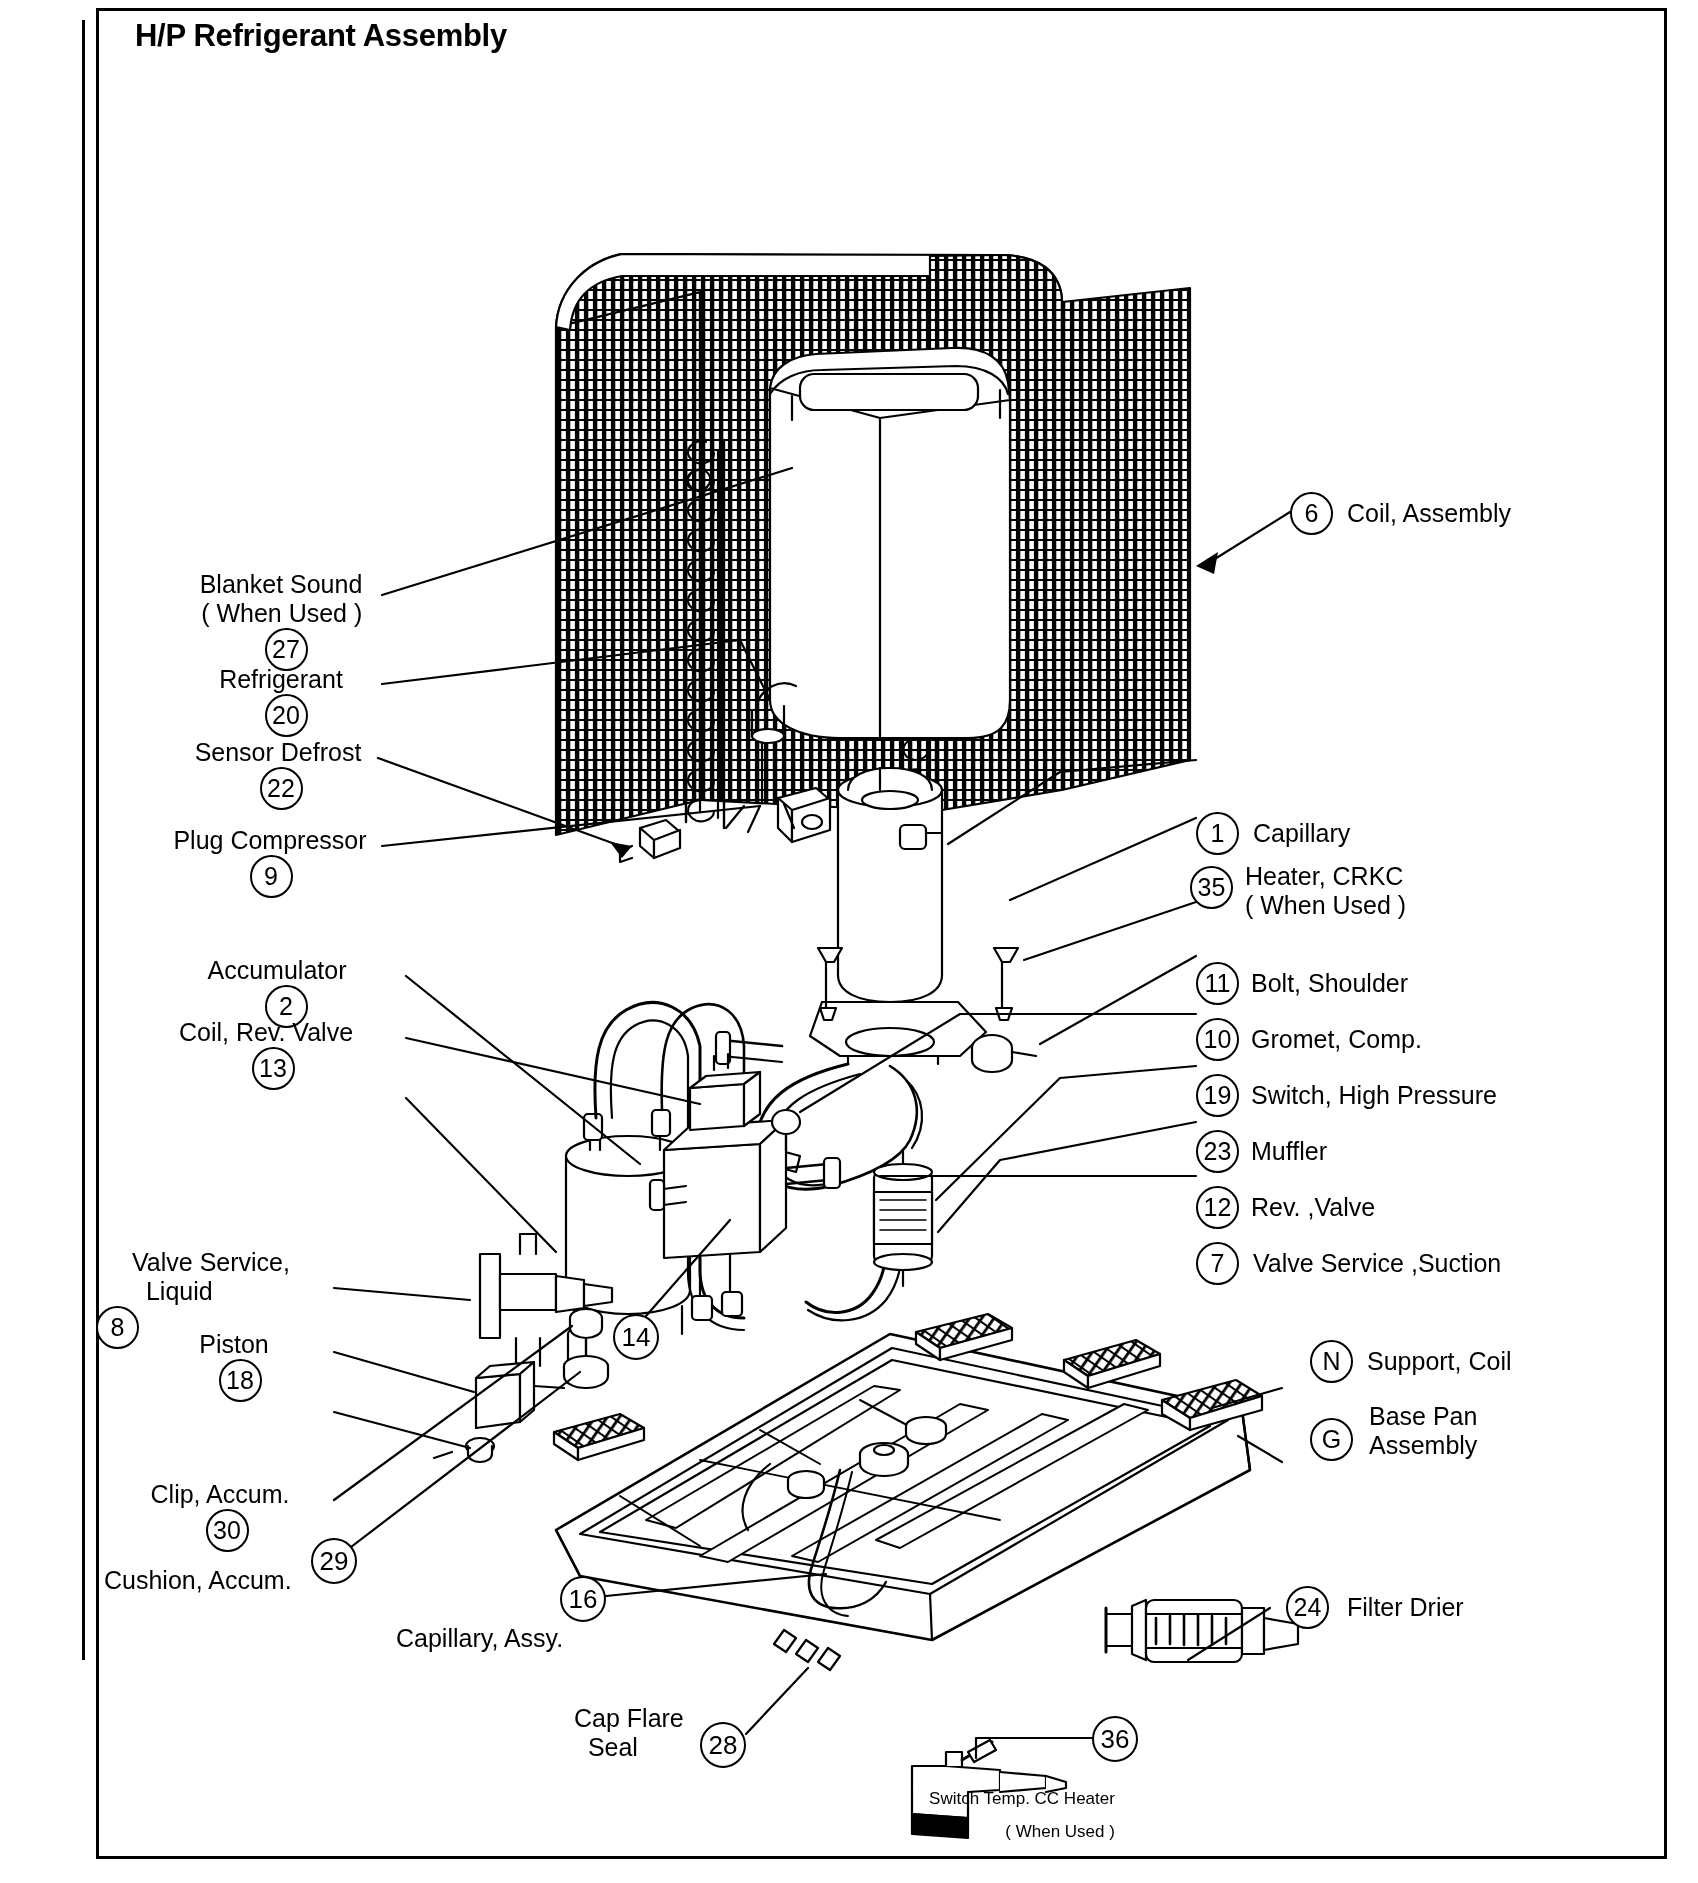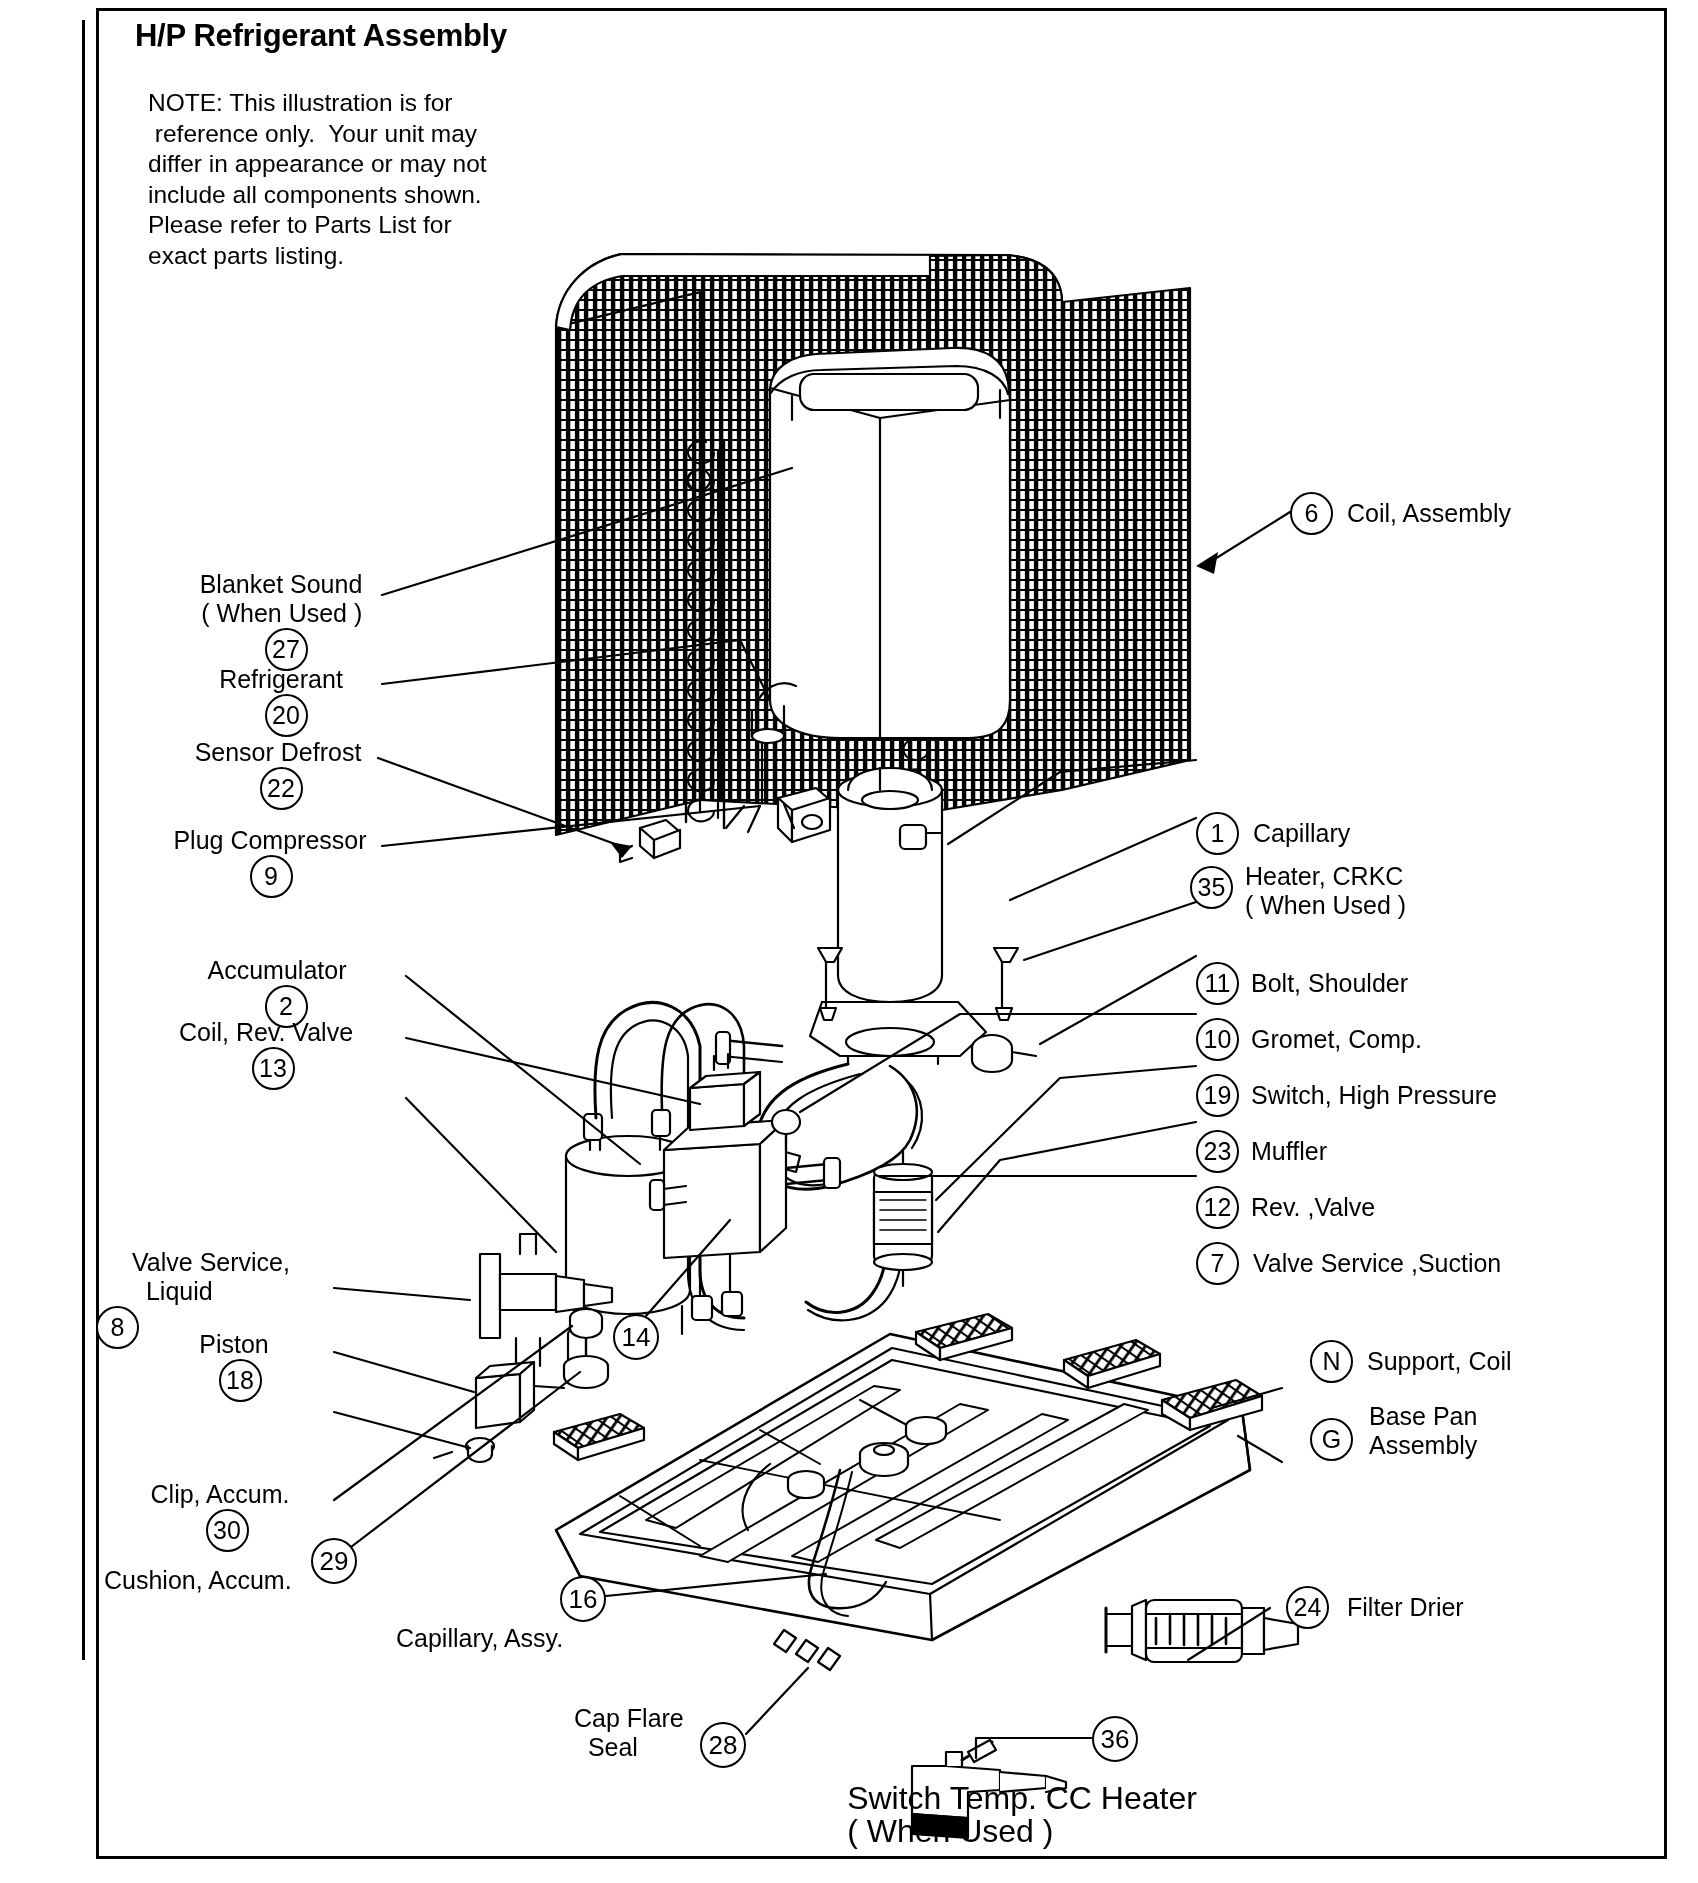--- a/index.html
+++ b/index.html
@@ -97,26 +97,20 @@
 </style>
 </head>
 <body>
 
 <div id="page">
 
   <div id="bleed-left"></div>
   <div id="frame"></div>
 
   <div id="title">H/P Refrigerant Assembly</div>
-  <div id="note" style="white-space: pre;">NOTE: This illustration is for
- reference only.  Your unit may
-differ in appearance or may not
-include all components shown.
-Please refer to Parts List for
-exact parts listing.</div>
 
   <svg id="artsvg" width="1698" height="1883" viewBox="0 0 1698 1883" fill="none" stroke="#000" stroke-width="2.2" stroke-linecap="round" stroke-linejoin="round">
 
     <defs>
 
       <pattern id="fins" width="9" height="10" patternUnits="userSpaceOnUse">
         <rect width="9" height="10" fill="#fff"></rect>
         <line x1="2" y1="0" x2="2" y2="10" stroke="#000" stroke-width="2.6"></line>
       </pattern>
       <pattern id="finsNarrow" width="7" height="10" patternUnits="userSpaceOnUse">
@@ -590,16 +584,16 @@
   </div>
 
   <div class="bubfree" style="left:560px; top:1576px;">16</div>
   <div class="txt" style="position: absolute; left: 396px; top: 1624px; font-size: 25px; white-space: pre;">Capillary, Assy.</div>
 
   <div class="txt" style="position: absolute; left: 574px; top: 1704px; font-size: 25px; line-height: 29px; white-space: pre;">Cap Flare
   Seal</div>
   <div class="bubfree" style="left:700px; top:1722px;">28</div>
 
   <div class="bubfree" style="left:1092px; top:1716px;">36</div>
-  <div class="txt" style="position: absolute; left: 1022px; top: 1782px; font-size: 32px; line-height: 33px; text-align: left; transform: translateX(-50%); white-space: pre;">Switch Temp. CC Heater
+  <div class="txt" style="position: absolute; left: 1022px; top: 1782px; font-size: 17px; line-height: 33px; text-align: right; transform: translateX(-50%); white-space: pre;">Switch Temp. CC Heater
 ( When Used )</div>
 
 </div>
 
 </body></html>

